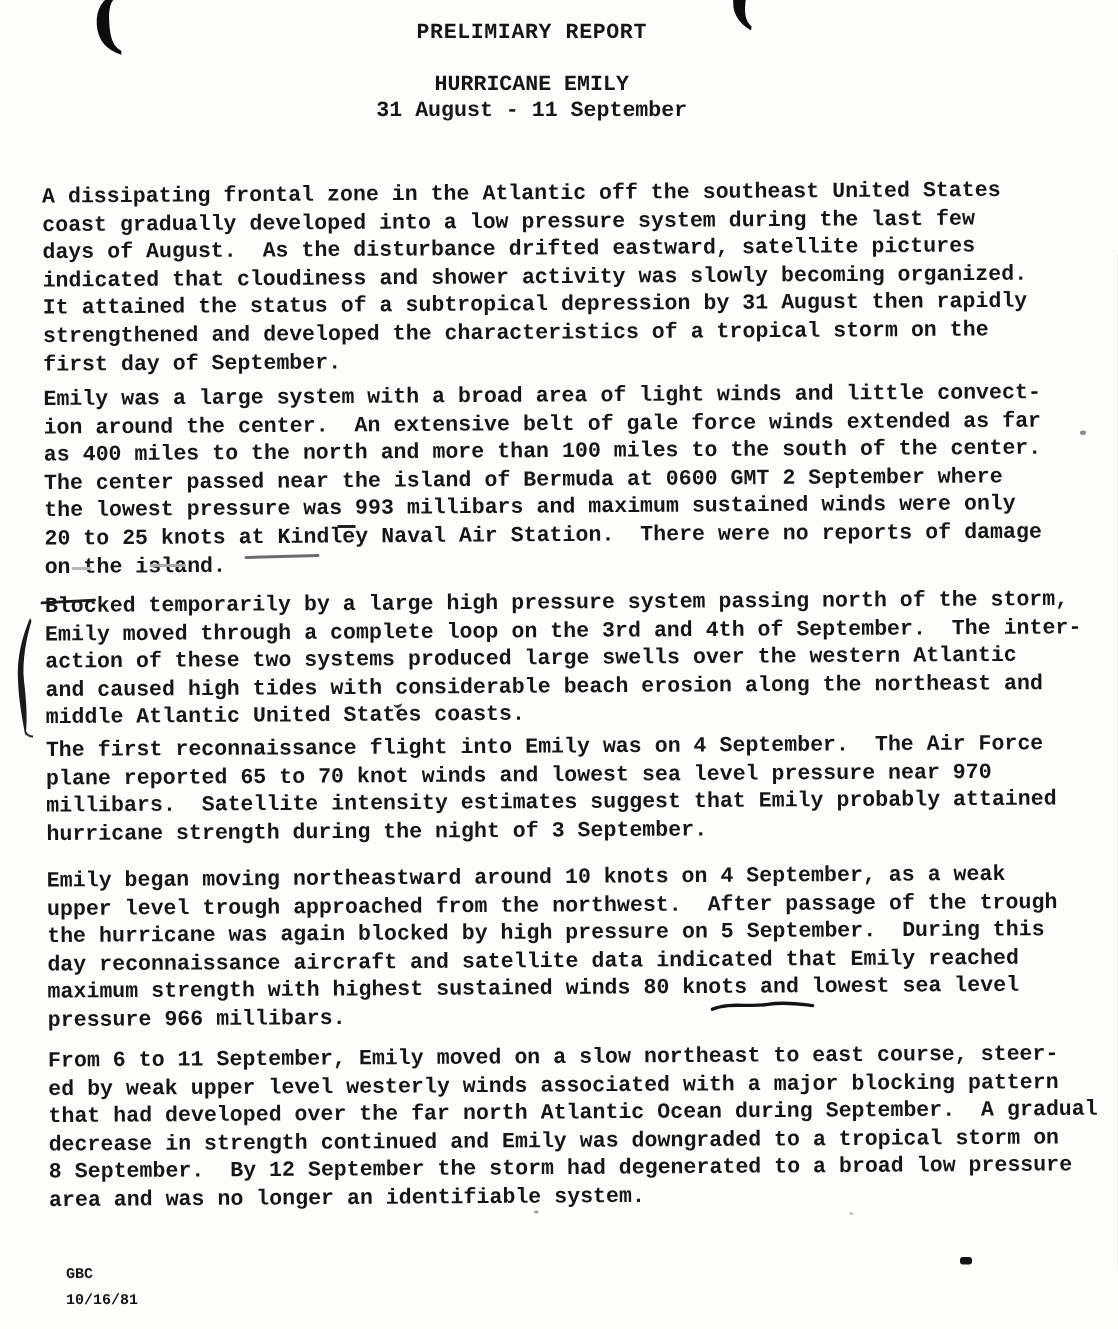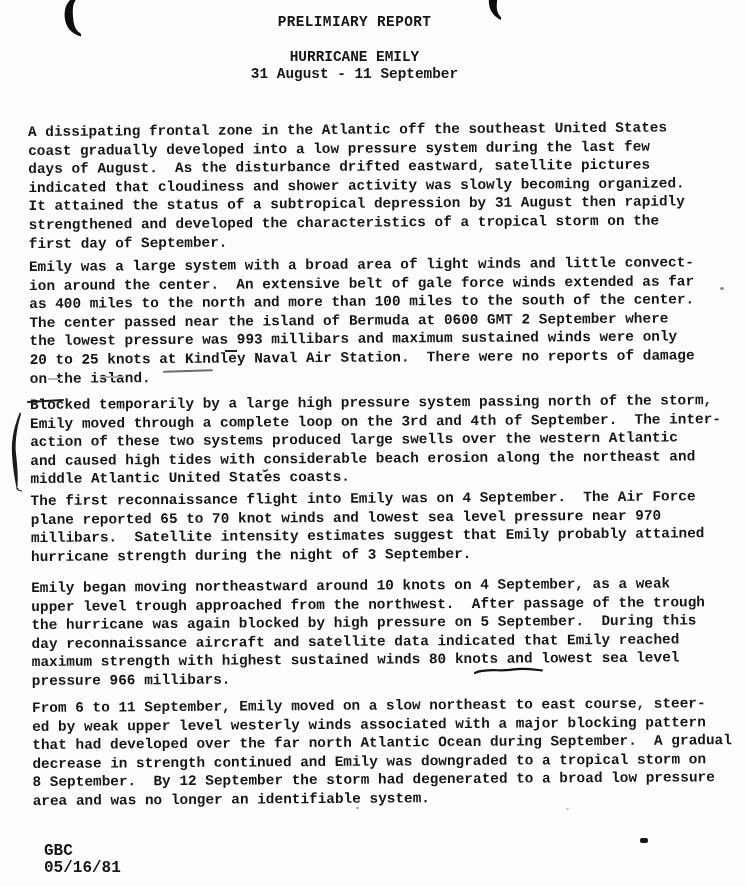--- a/index.html
+++ b/index.html
@@ -40,21 +40,21 @@
   .para { position:absolute; left:28px; }
   .p1 { top:123px; } .p2 { top:258px; } .p3 { top:396px; }
   .p4 { top:492px; } .p5 { top:579px; } .p6 { top:699px; }
   
   .uline-80 {
     position:absolute; left:46ch; top:86px;
     width:70px; height:9px;
   }
   
   .doc-footer { position:absolute; left:44px; top:843px; }
-  .doc-footer .line { font-size:16px; line-height:16.5px; height:16.5px; }
+  .doc-footer .line { font-size:10px; line-height:16.5px; height:16.5px; }
   
   .artifacts { position:absolute; left:0; top:0; width:100%; height:100%; pointer-events:none; }
   .paren {
     position:absolute;
     font-family:"DejaVu Serif","Liberation Serif",serif;
     font-weight:700; color:#0d0d0d;
     font-size:46px; line-height:1;
   }
   .paren-left  { left:60px; top:-9px; transform:rotate(-4deg); }
   .paren-right { left:485px; top:-27px; transform:rotate(9deg); }
@@ -160,21 +160,21 @@
       <div class="line">that had developed over the far north Atlantic Ocean during September.  A gradual</div>
       <div class="line">decrease in strength continued and Emily was downgraded to a tropical storm on</div>
       <div class="line">8 September.  By 12 September the storm had degenerated to a broad low pressure</div>
       <div class="line">area and was no longer an identifiable system.</div>
     </section>
 
   </main>
 
   <footer class="doc-footer">
     <div class="line">GBC</div>
-    <div class="line">05/16/81</div>
+    <div class="line">10/16/81</div>
   </footer>
 
   <div class="artifacts">
     <svg class="pen-stroke" width="22" height="84" viewBox="0 0 22 84">
       <path d="M16,2 C11,14 7,28 8,44 C8.6,58 11,70 13,81 C14.5,70 13.5,56 12,44 C10.5,30 14,14 17,4 Z" fill="#1a1a1a"></path>
       <path d="M13,78 C14,80 16,81 18,81" stroke="#2a2a2a" stroke-width="1.2" fill="none"></path>
     </svg>
     <div class="overline-blocked"></div>
     <div class="underscore-993"></div>
     <div class="kindley-line"></div>

